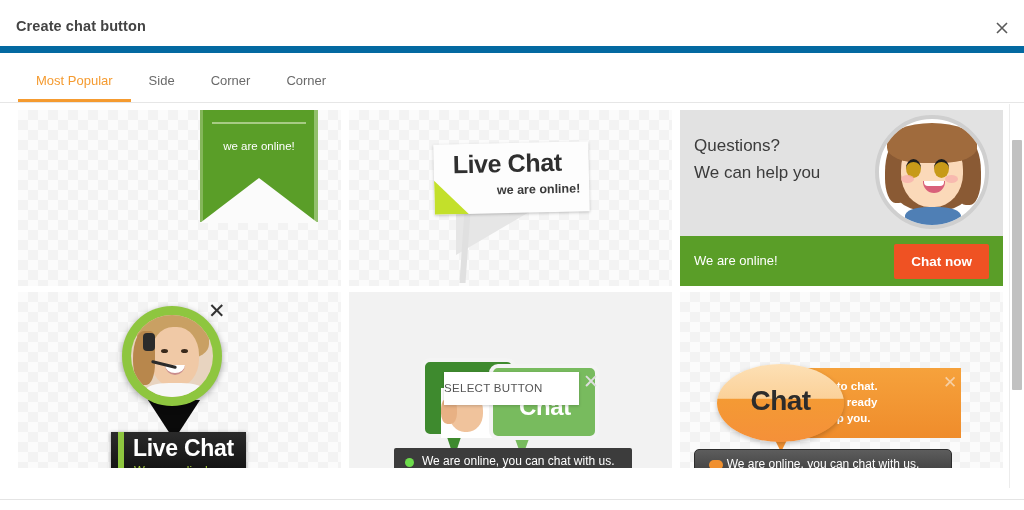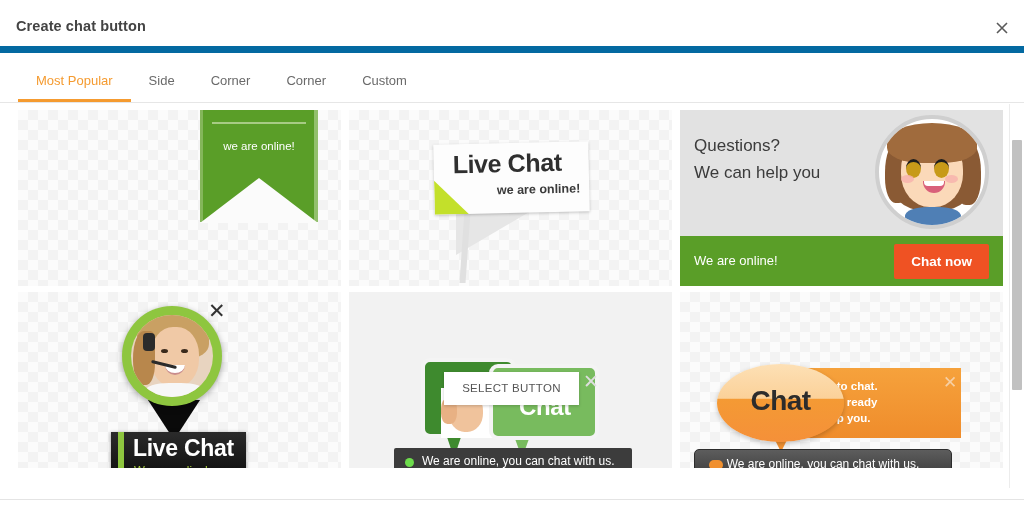--- a/index.html
+++ b/index.html
@@ -186,21 +186,21 @@
   .g-chat{
     position:absolute;left:148px;top:101px;width:96px;text-align:center;
     font-size:24px;font-weight:bold;color:#fff;letter-spacing:-.3px;
   }
   .g-x{position:absolute;left:234px;top:80px;font-size:19px;color:#dedede;line-height:1;cursor:pointer;}
   .g-select{
     position:absolute;left:95px;top:80px;width:135px;height:33px;background:#fff;
     box-shadow:0 1px 3px rgba(0,0,0,.2);
   }
   .g-select span{
-    display:block;text-align:center;line-height:33px;font-size:11.5px;color:#555;letter-spacing:.3px;
+    display:block;line-height:33px;font-size:11.5px;color:#555;letter-spacing:.3px;
   }
   .g-status{
     position:absolute;left:45px;top:156px;width:238px;height:28px;background:#3c3c3c;
     border-radius:2px;
   }
   .g-dot{position:absolute;left:11px;top:10px;width:9px;height:9px;border-radius:50%;background:#6ddc4c;}
   .g-status-text{position:absolute;left:28px;top:6px;font-size:12px;color:#fff;}
 
   
   .o-panel{
@@ -290,21 +290,20 @@
       </svg>
     </div>
   </div>
 
   <div class="tabbar">
     <div class="tabs">
       <div class="tab active">Most Popular</div>
       <div class="tab">Side</div>
       <div class="tab">Corner</div>
       <div class="tab">Corner</div>
-      <div class="tab">Custom</div>
     </div>
   </div>
 
   <div class="grid">
     <div class="gridinner">
 
       <div class="row">
 
         <div class="tile">
           <div class="ribbon">

